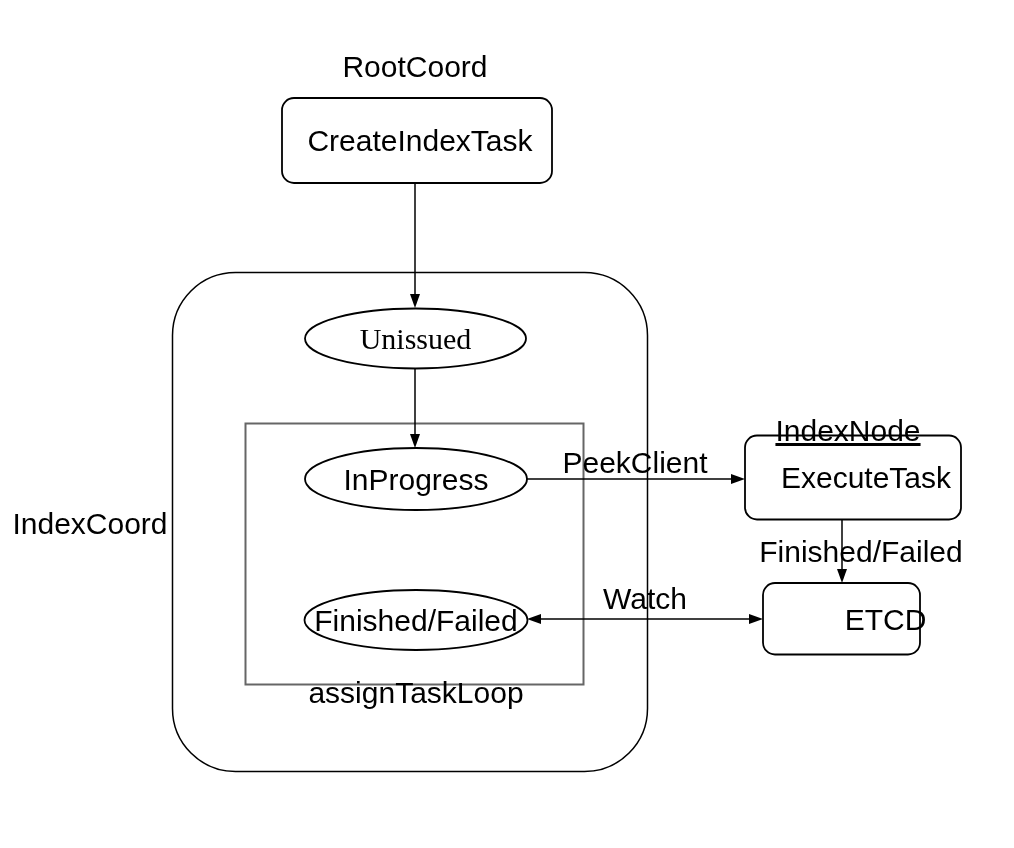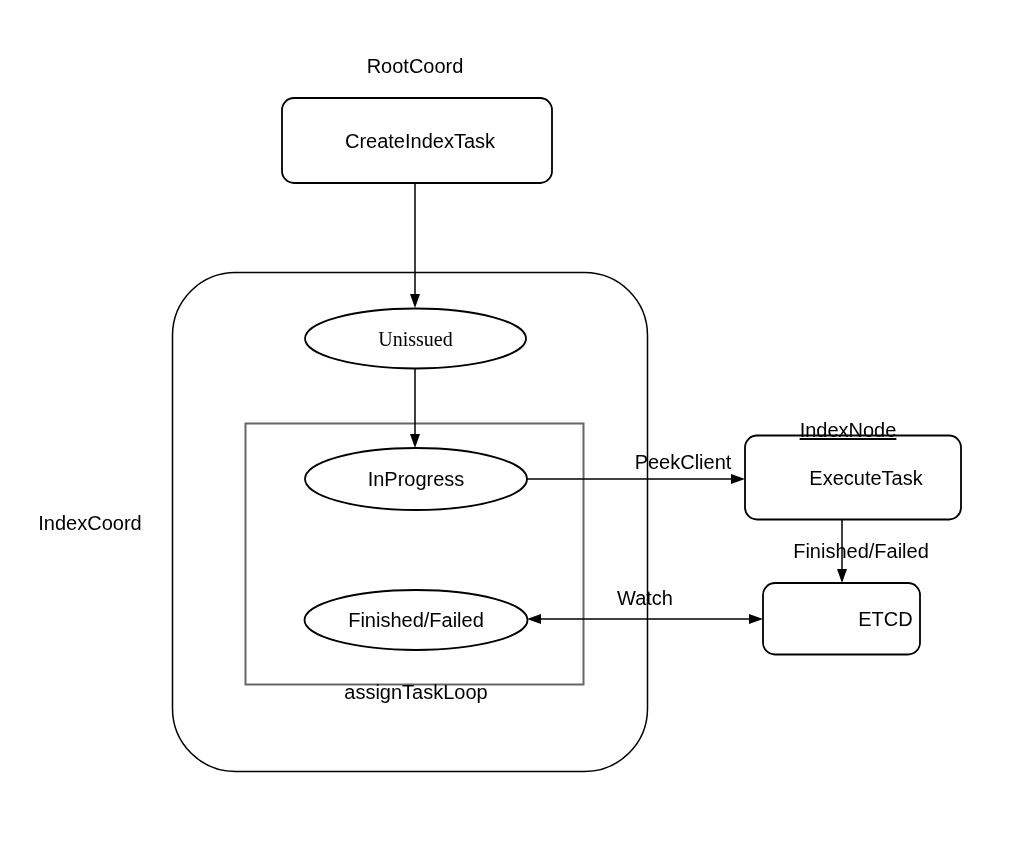--- a/index.html
+++ b/index.html
@@ -8,21 +8,21 @@
     width: 1014px;
     height: 848px;
     background: #ffffff;
     font-family: "Liberation Sans", sans-serif;
     color: #000000;
     overflow: hidden;
   }
   .canvas svg { position: absolute; left: 0; top: 0; }
   .lbl {
     position: absolute;
-    font-size: 20px;
+    font-size: 30px;
     line-height: 1.1;
     color: #000000;
     text-align: center;
     display: flex;
     align-items: center;
     justify-content: center;
     white-space: nowrap;
     pointer-events: none;
   }
 </style>
@@ -65,17 +65,17 @@
   <div class="lbl" style="left:748px; top:414px; width:200px; height:32px;text-decoration:underline;">IndexNode</div>
   <div class="lbl" style="left:266px; top:676px; width:300px; height:32px;">assignTaskLoop</div>
 
   <div class="lbl" style="left:272px; top:98px; width:296px; height:85px;">CreateIndexTask</div>
   <div class="lbl" style="left:305px; top:308px; width:221px; height:61px;font-family:Liberation Serif, serif;">Unissued</div>
   <div class="lbl" style="left:305px; top:448px; width:222px; height:62px;">InProgress</div>
   <div class="lbl" style="left:304px; top:590px; width:224px; height:60px;">Finished/Failed</div>
   <div class="lbl" style="left:745px; top:435px; width:216px; height:85px;margin-left:13px;">ExecuteTask</div>
   <div class="lbl" style="left:763px; top:583px; width:157px; height:72px;margin-left:44px;">ETCD</div>
 
-  <div class="lbl" style="left:583px; top:446px; width:200px; height:32px;">PeekClient</div>
+  <div class="lbl" style="left:535px; top:446px; width:200px; height:32px;">PeekClient</div>
   <div class="lbl" style="left:711px; top:535px; width:300px; height:32px;">Finished/Failed</div>
   <div class="lbl" style="left:545px; top:582px; width:200px; height:32px;">Watch</div>
 
 </div>
 
 </body></html>

